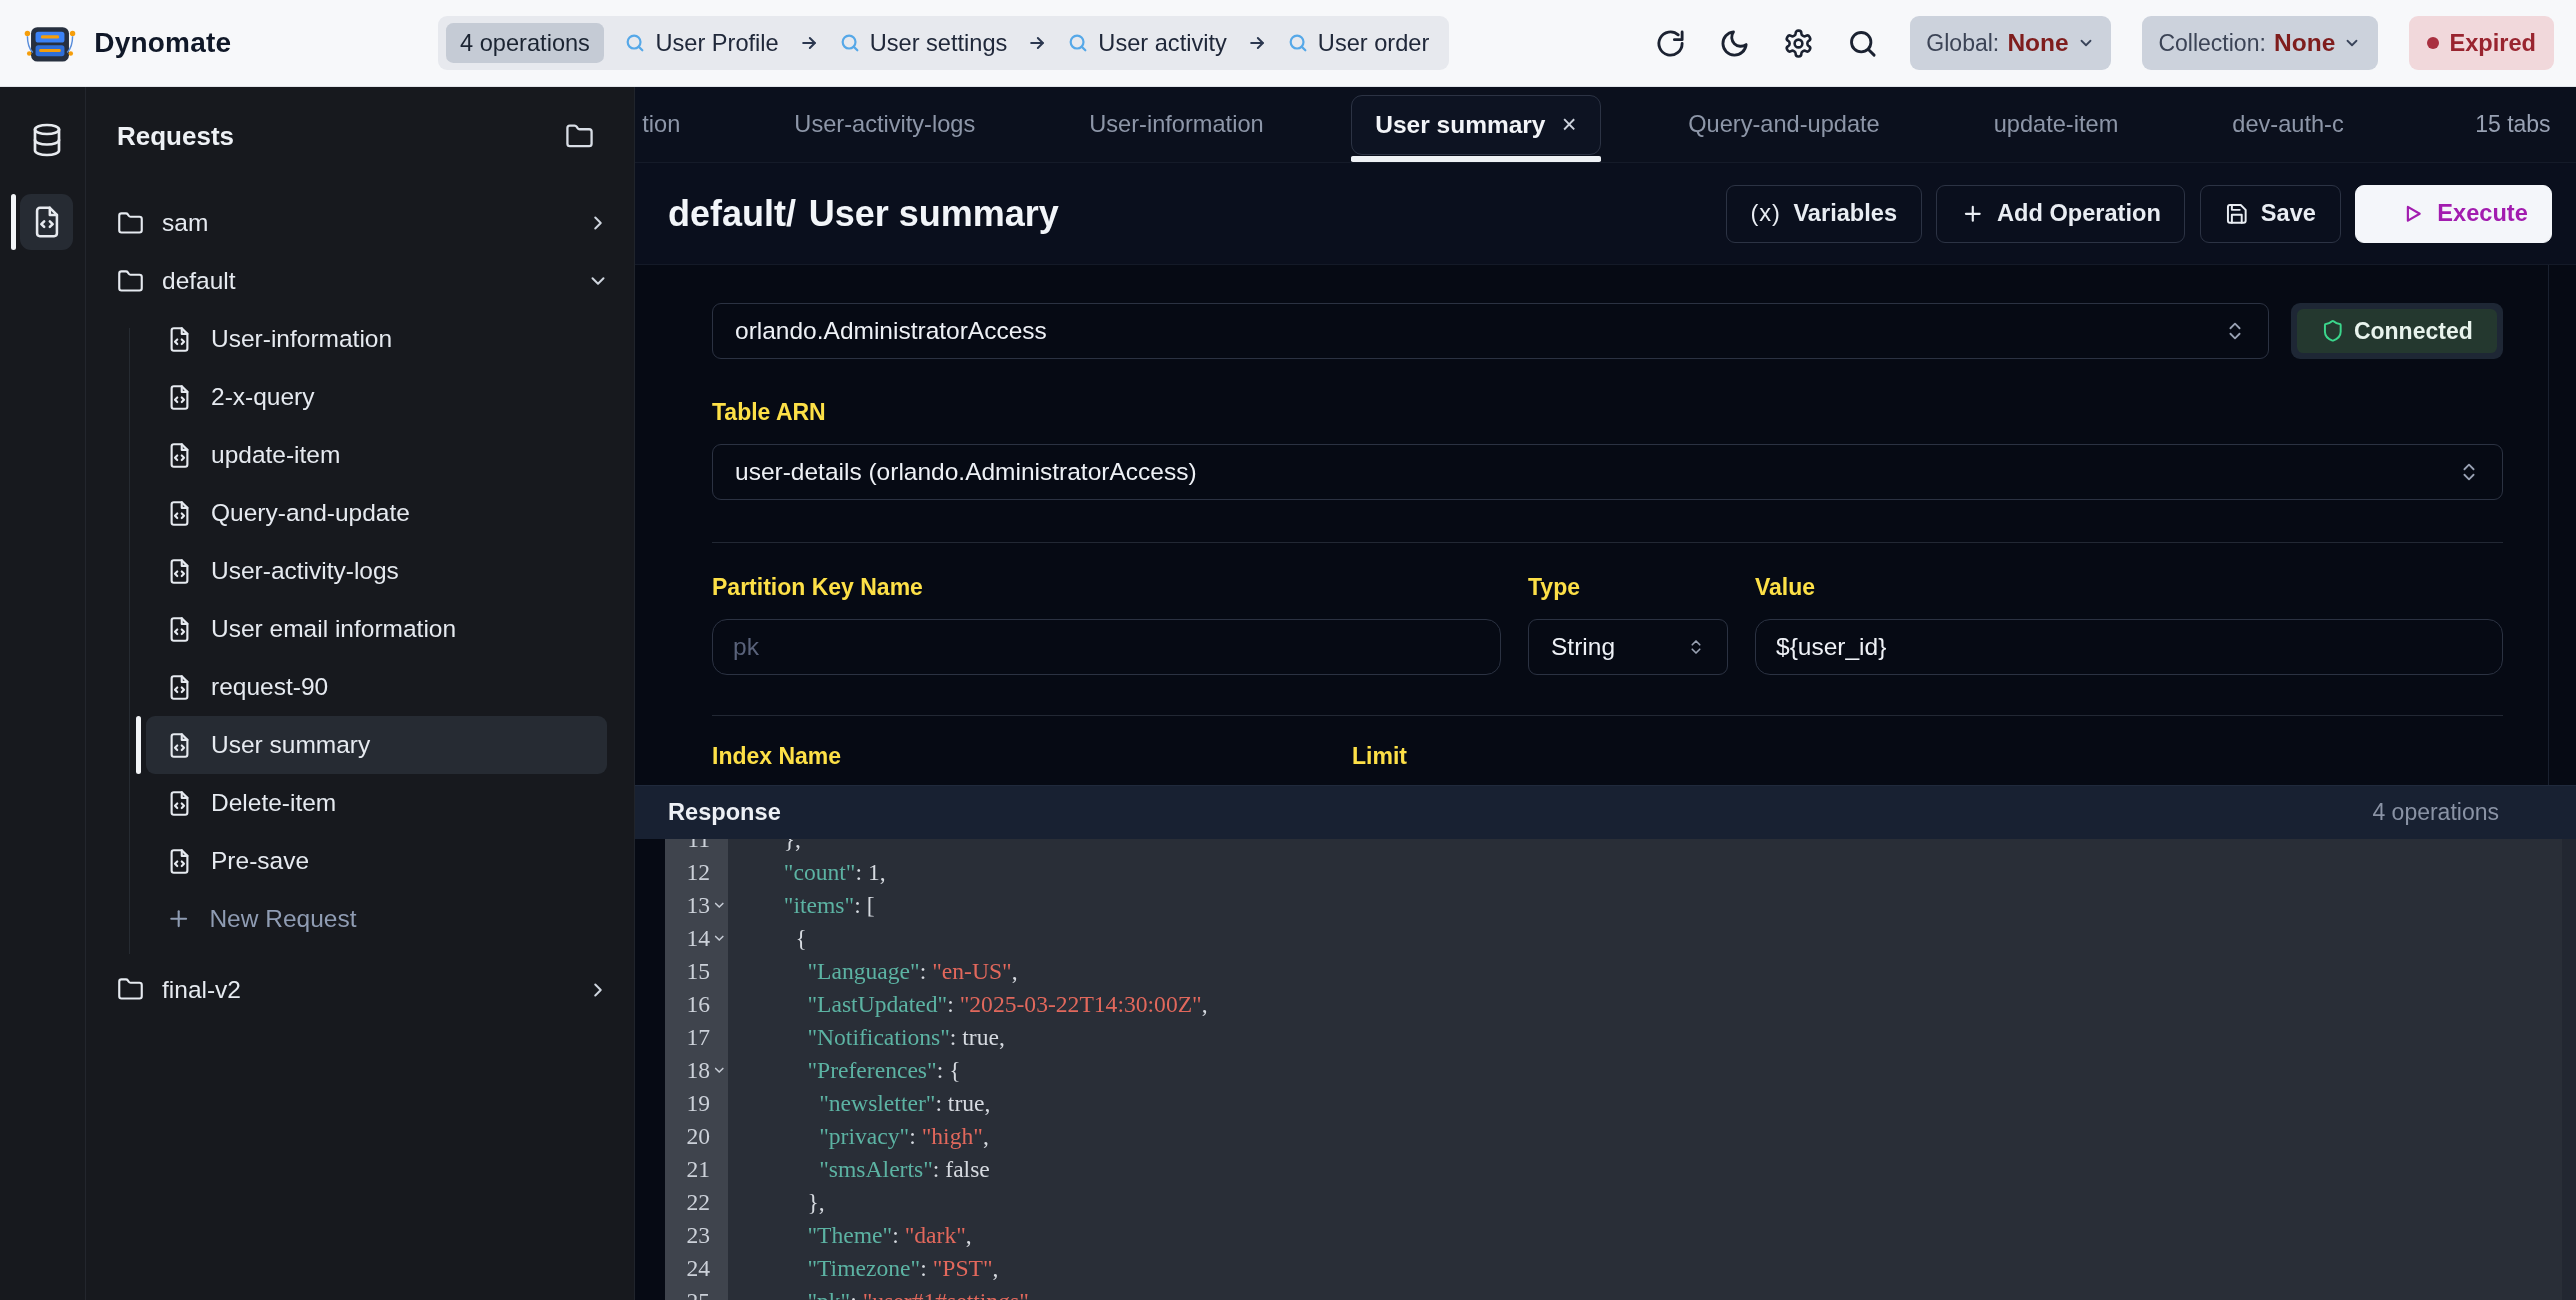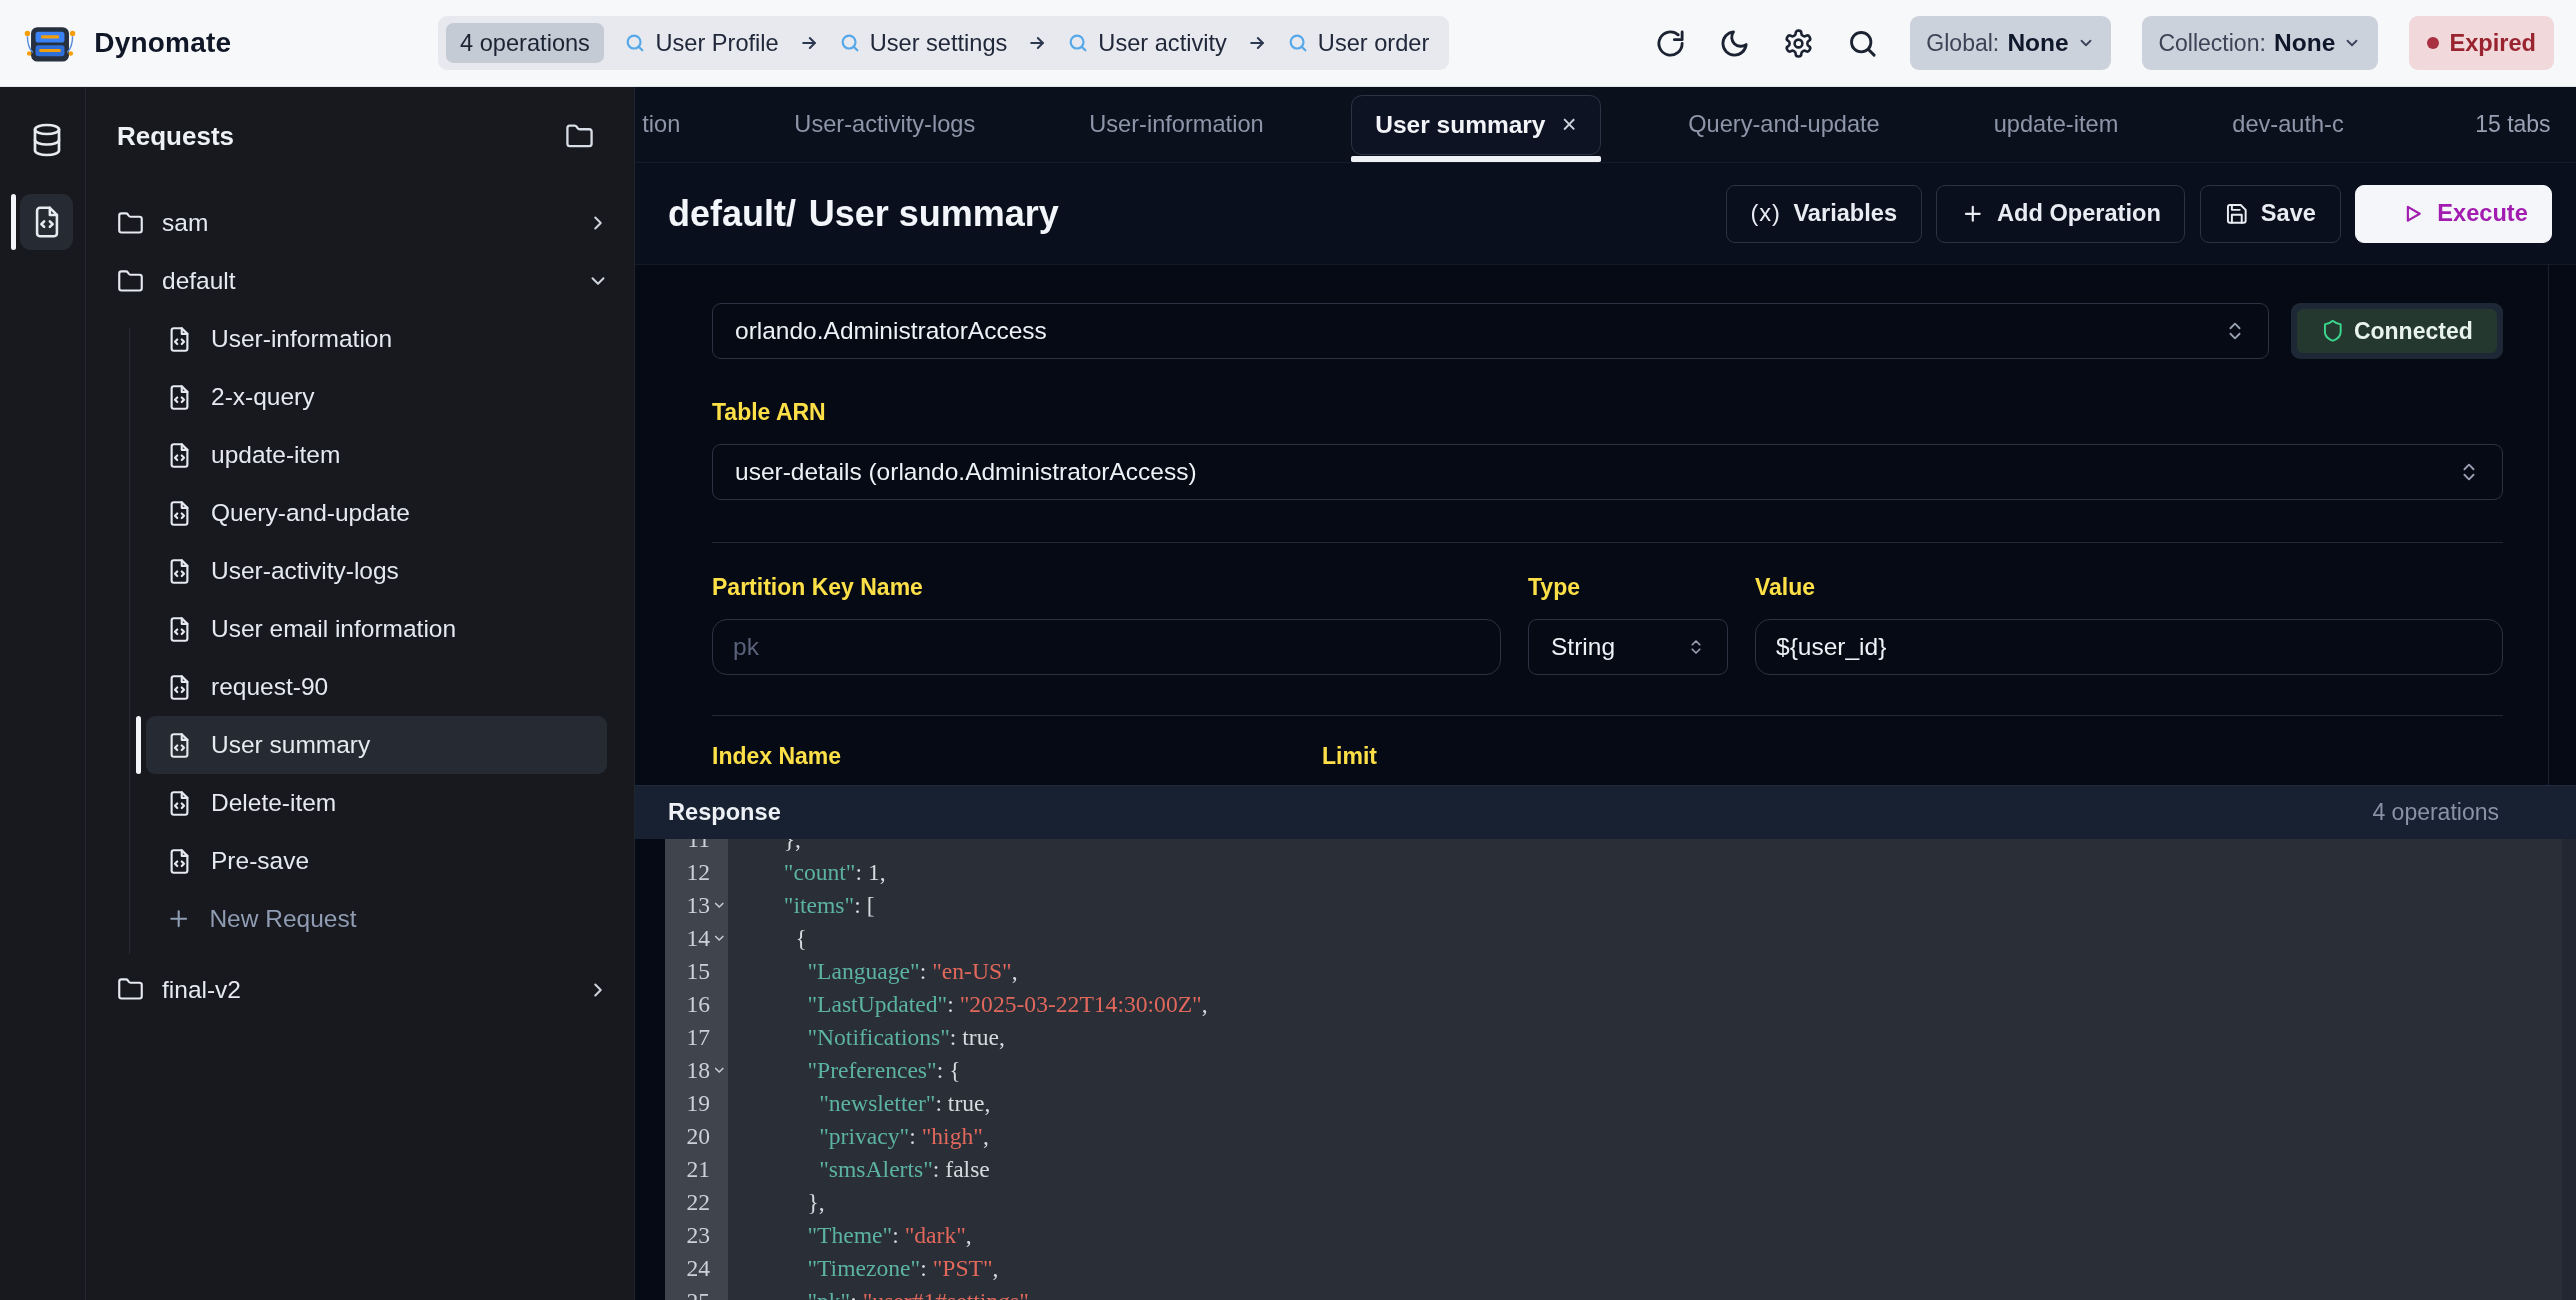--- a/index.html
+++ b/index.html
@@ -17,21 +17,21 @@
     padding:0 14.5px; font-size:23.6px; color:#1b2432; }
   .crumb { display:flex; align-items:center; gap:9px; font-size:23.6px; color:#20283a; }
   .crumb svg { display:block; }
   .crumb-arrow { color:#2c3850; display:flex; }
   .top-right { margin-left:auto; display:flex; align-items:center; gap:31px; }
   .tbicon { width:33px; height:33px; display:flex; align-items:center; justify-content:center;
     color:#1b2231; background:none; border:none; cursor:pointer; }
   .toppill { background:#ccd2dc; border-radius:9px; height:54px; display:flex;
     align-items:center; gap:8.2px; padding:0 16.3px; cursor:pointer; }
   .toppill .pl { font-size:23px; color:#3c4456; }
-  .toppill .pv { font-size:24.5px; font-weight:bold; color:#0f172a; }
+  .toppill .pv { font-size:24.5px; font-weight:bold; color:#7f1d1d; }
   .toppill .pc { color:#39445a; display:flex; }
   .expired { background:#f1d8db; border-radius:9px; height:54px; display:flex;
     align-items:center; gap:10px; padding:0 18px; }
   .expired .dot { width:12.7px; height:12.7px; border-radius:50%; background:#a93040; }
   .expired .et { font-size:23.6px; font-weight:bold; color:#99242f; }
 
   
   .content { display:flex; height:1214px; }
 
   
@@ -107,21 +107,21 @@
   .flabel { margin-top:40px; font-size:23px; font-weight:bold; color:#fde047; }
   .mt20 { margin-top:18px; }
   .divider { margin-top:42px; height:0.9px; background:#222834; }
   .fieldrow { margin-top:31px; display:flex; gap:27px; }
   .col-pk { width:789px; } .col-type { width:200px; } .col-val { flex:1; }
   .fieldrow .flabel { margin-top:0; margin-bottom:18px; }
   .input { height:56px; border:0.9px solid #2b3242; border-radius:15px; display:flex;
     align-items:center; padding:0 20px; font-size:24.5px; color:#eef1f6; background:transparent; }
   .input .ph { color:#59627a; }
   .labelsrow { margin-top:27px; position:relative; height:27px; }
-  .labelsrow .l2 { position:absolute; left:610px; top:0; }
+  .labelsrow .l2 { position:absolute; left:640px; top:0; }
 
   
   .resp-head { height:54px; background:#182132; border-top:0.9px solid #202a3c;
     display:flex; align-items:center; padding:0 77px 0 33px; }
   .resp-title { font-size:23.6px; font-weight:bold; color:#edf0f5; }
   .resp-ops { margin-left:auto; font-size:23px; color:#8a93a5; }
   .editor-outer { height:462px; background:#060a14; padding-left:30px; overflow:hidden; }
   .editor { height:100%; background:#292e37; overflow:hidden; position:relative; }
   .editor .scrolltrack { position:absolute; right:0; top:0; bottom:0; width:14.5px; background:#222731; }
   .lines { margin-top:-16.3px; }

